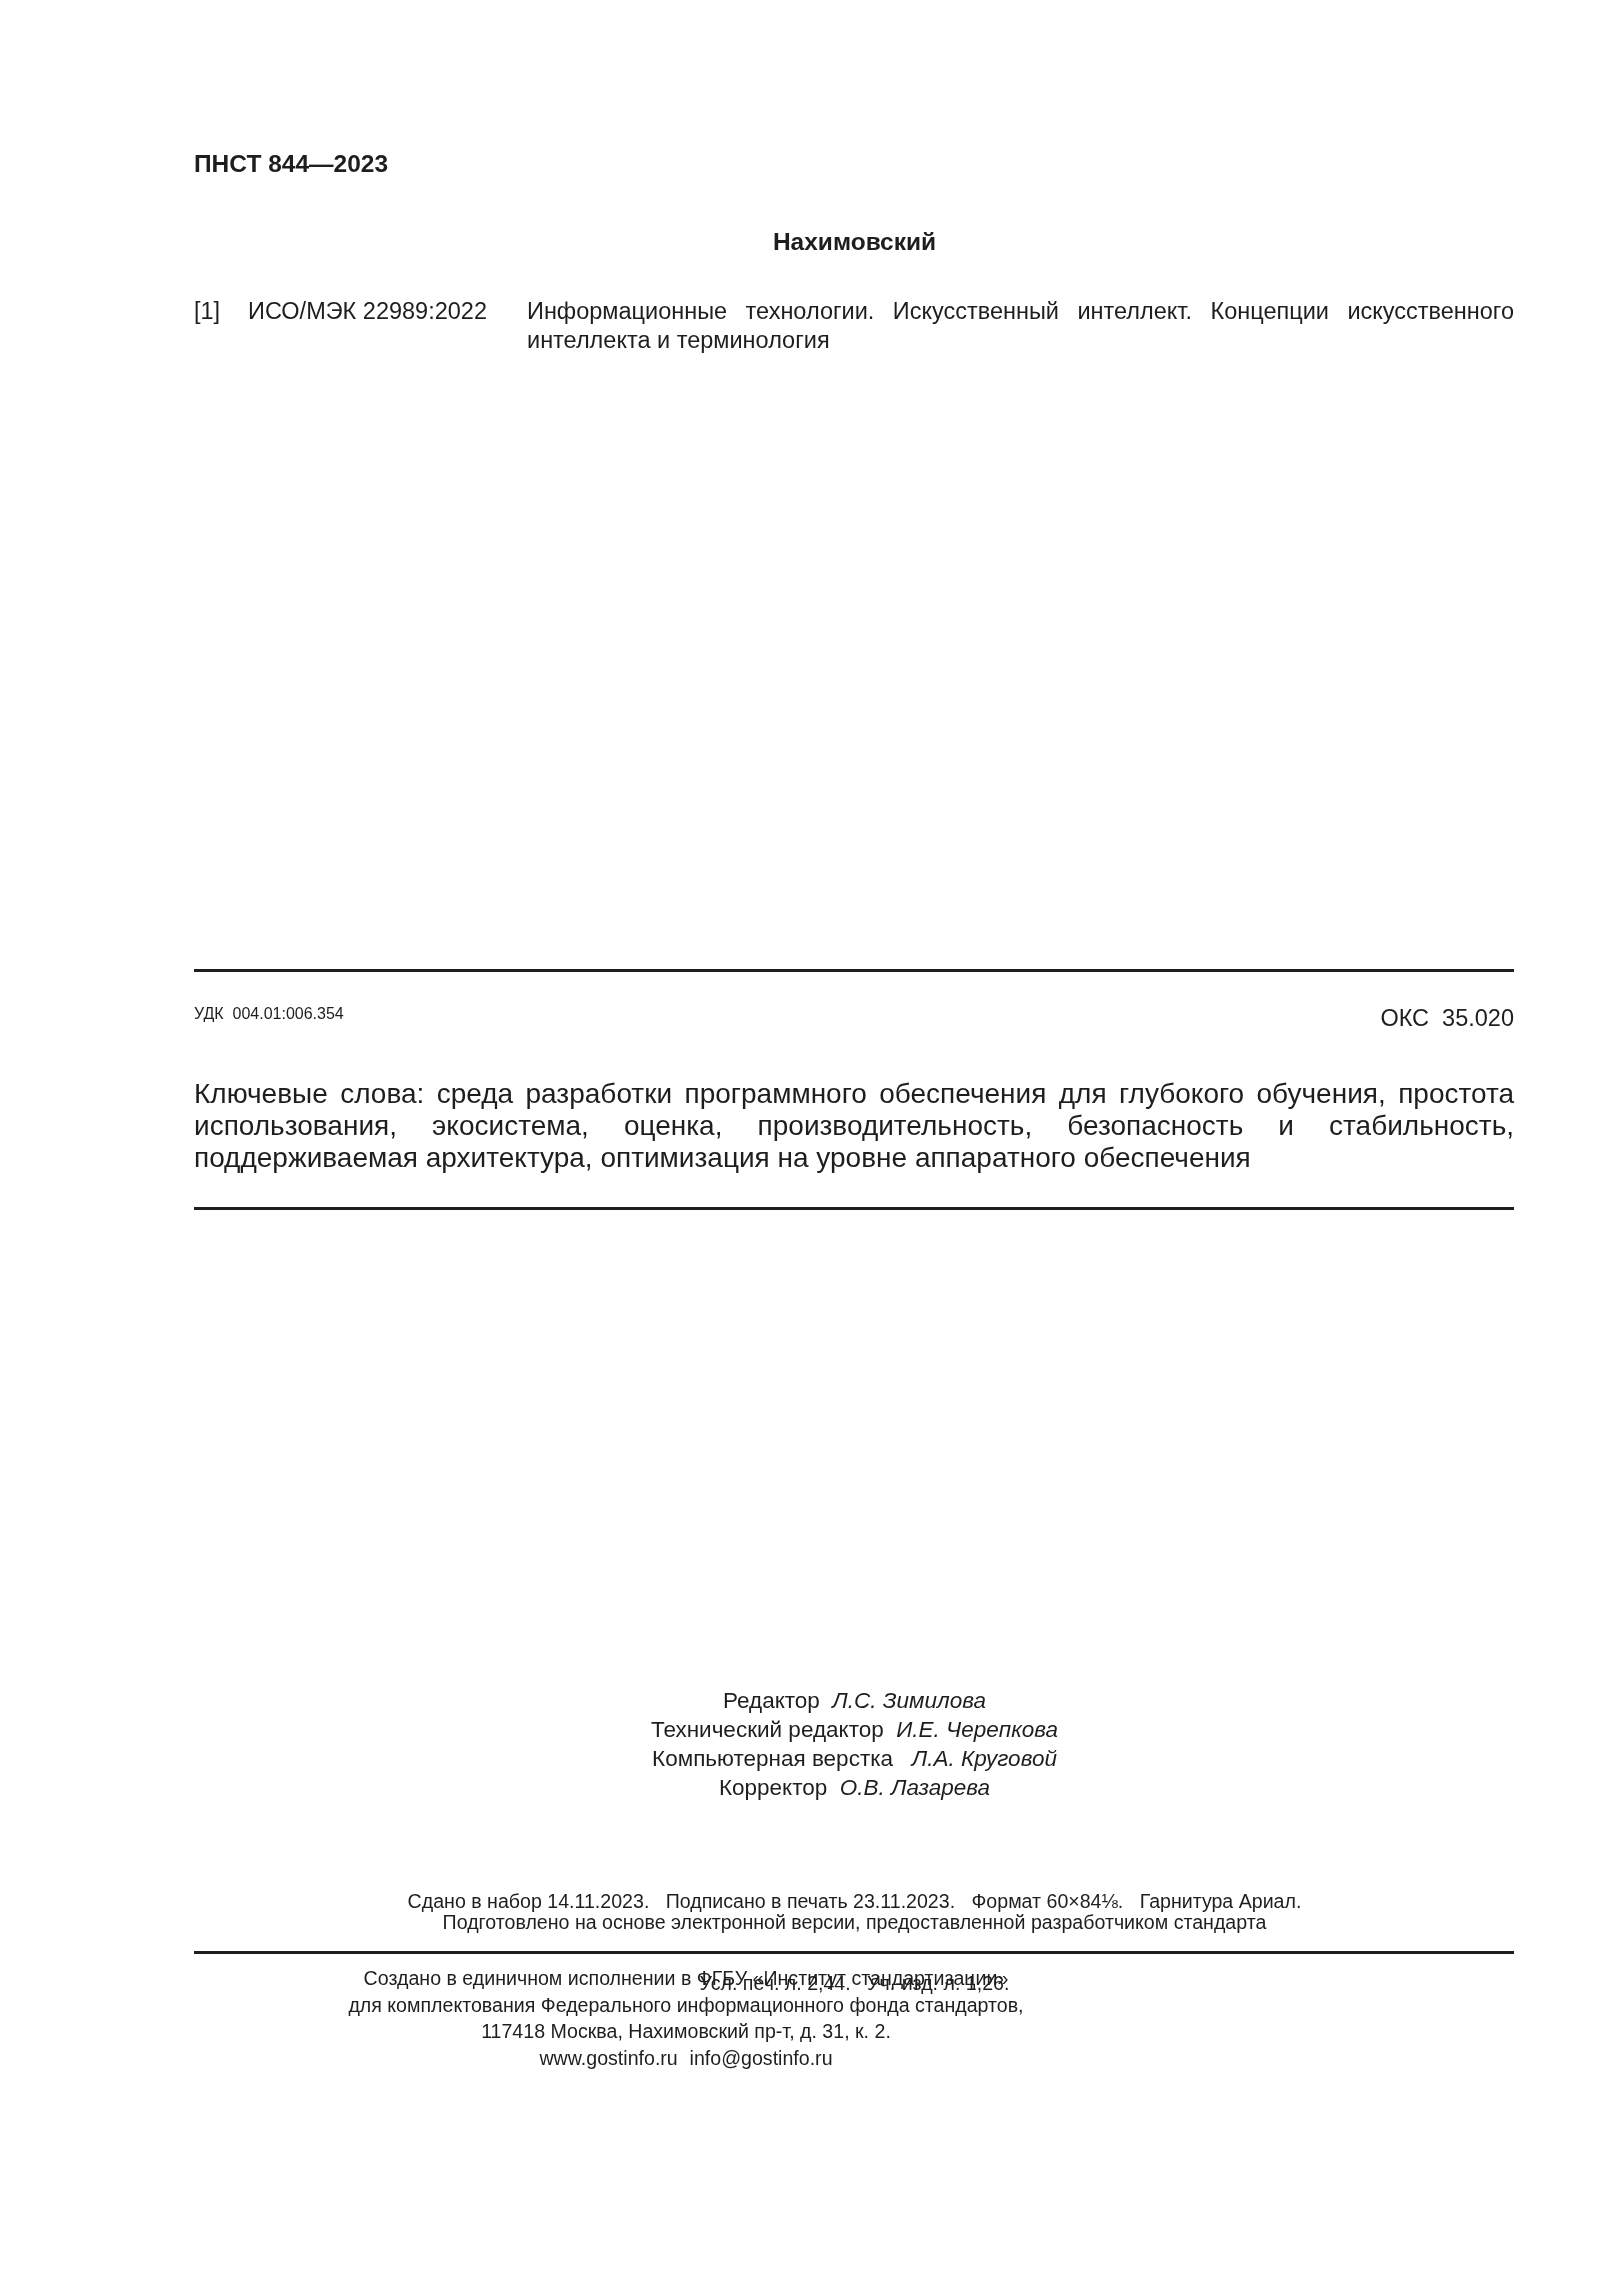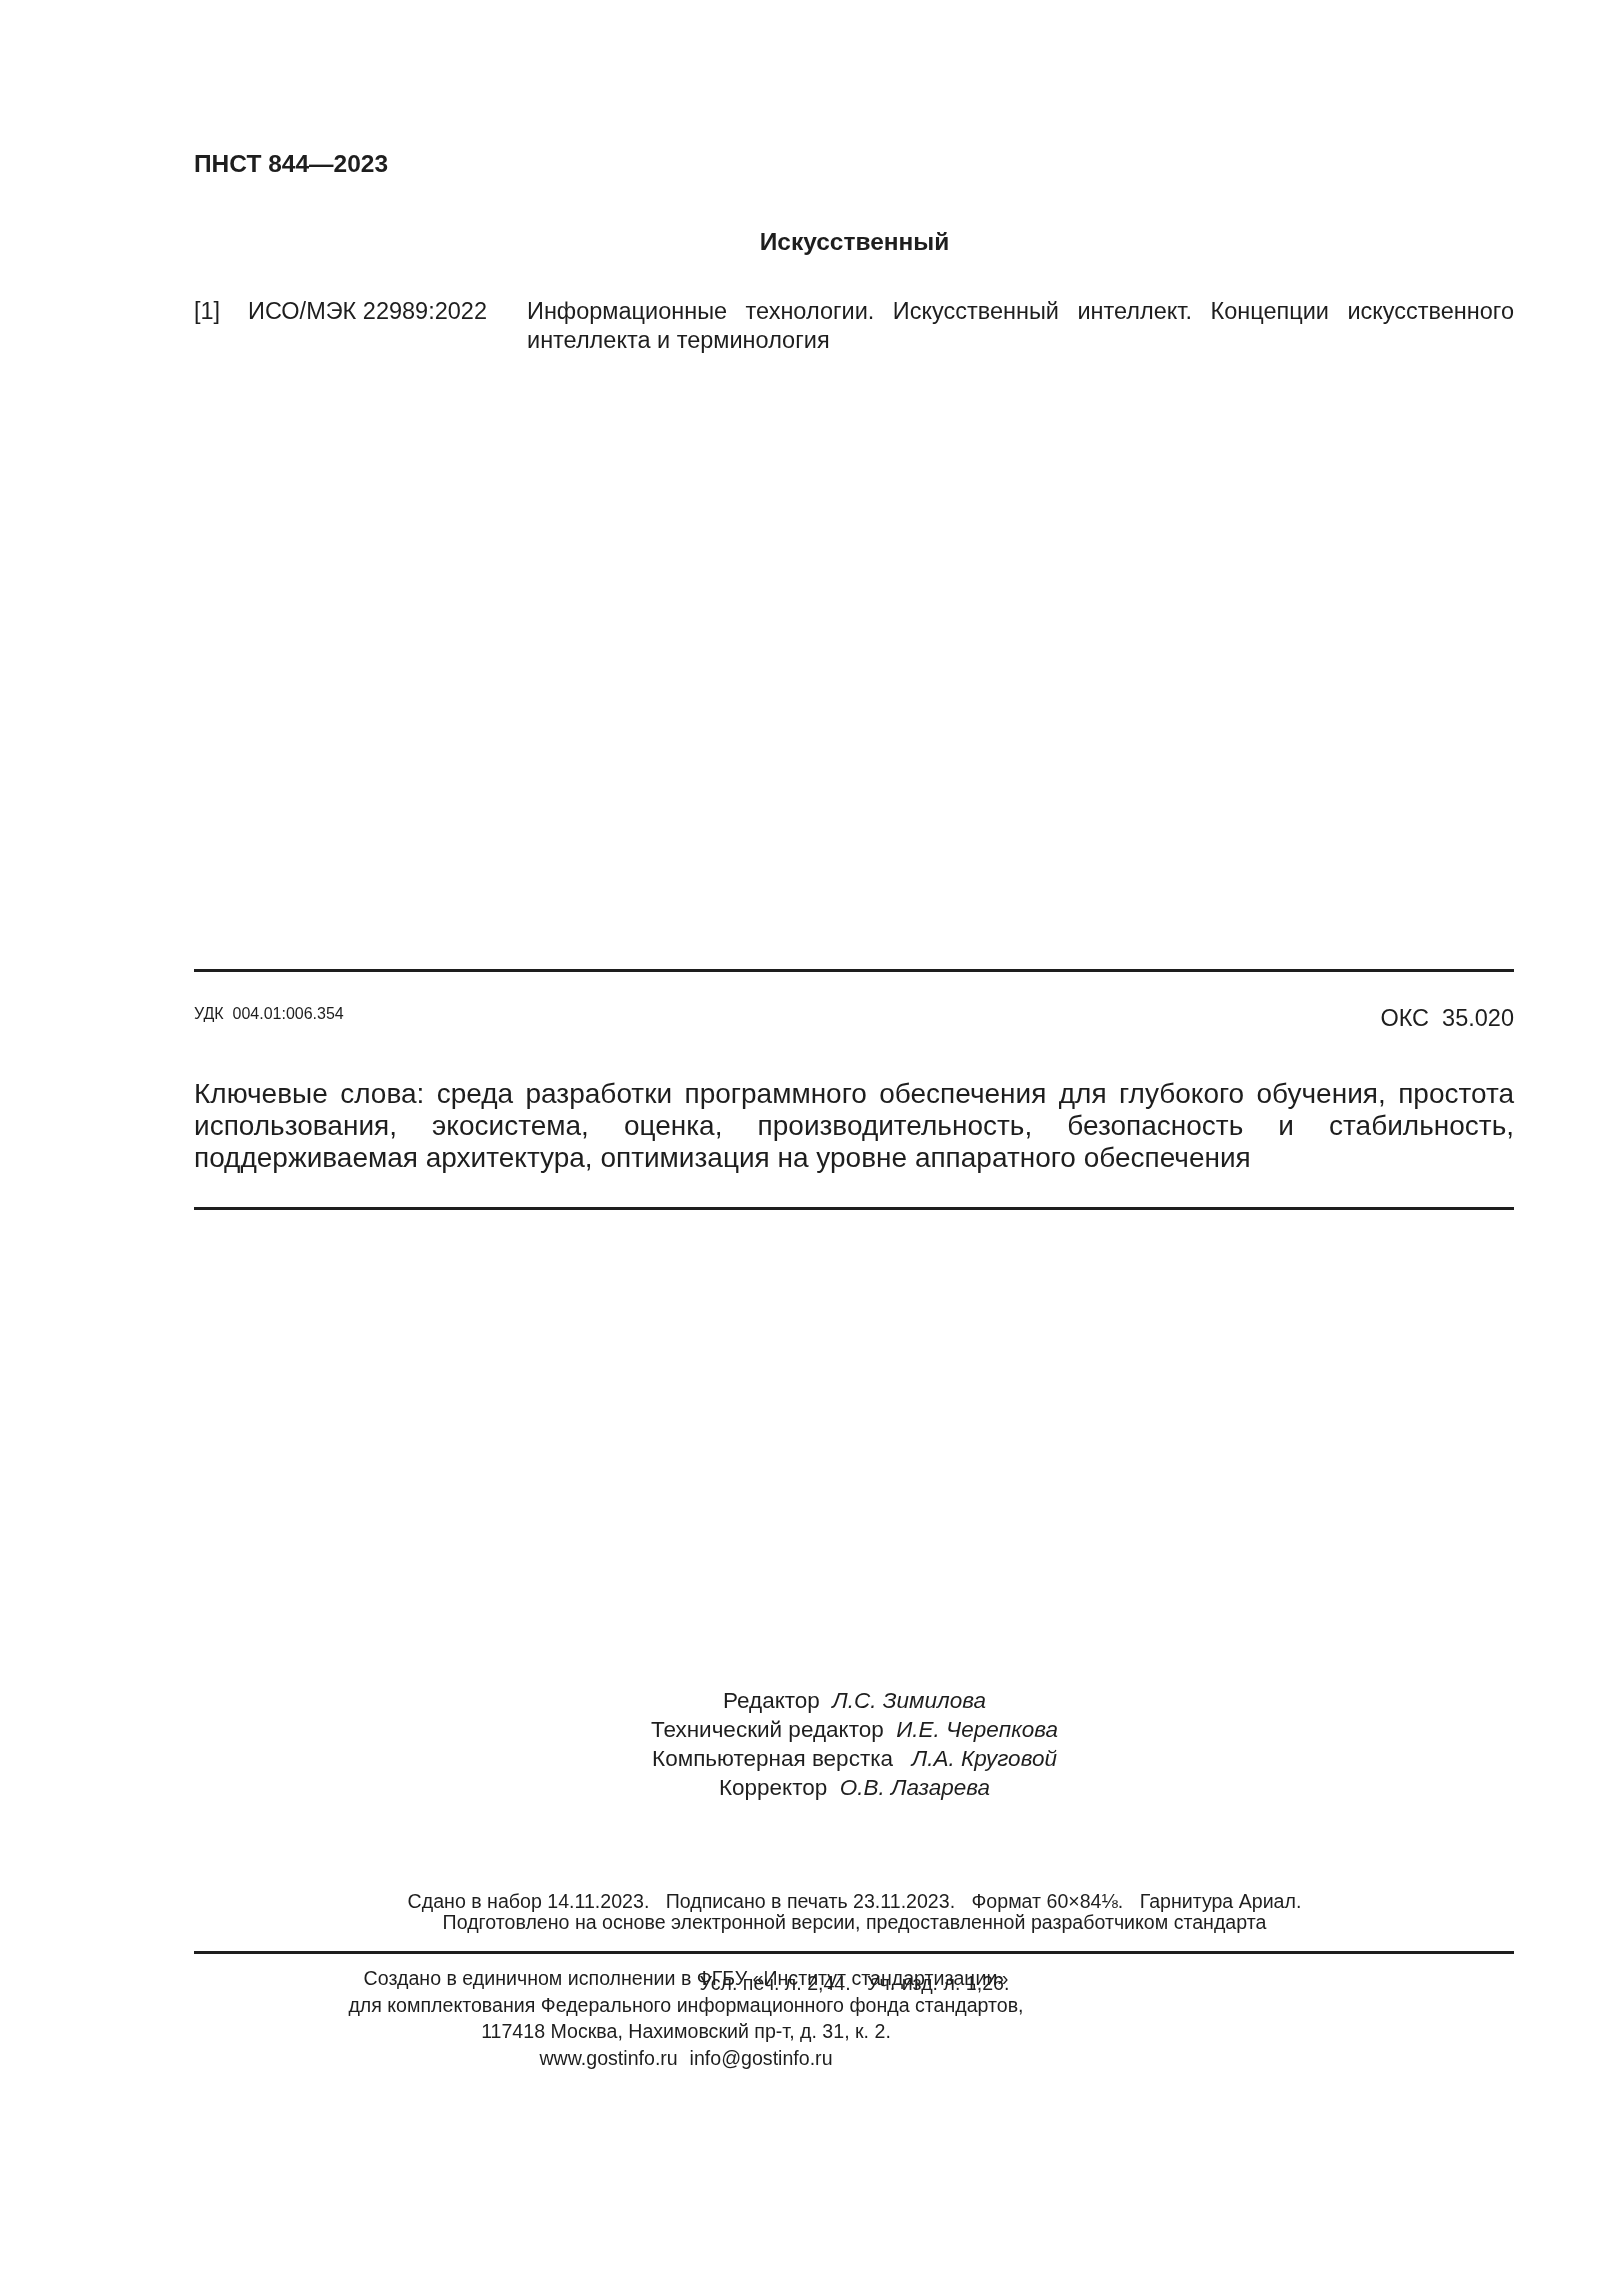--- a/index.html
+++ b/index.html
@@ -21,21 +21,21 @@
   .print { left:0; width:1621px; top:1833px; text-align:center; font-size:19.6px; line-height:27.4px; padding-left:88px; box-sizing:border-box; }
   .prepared { left:0; width:1621px; top:1911px; text-align:center; font-size:19.6px; padding-left:88px; box-sizing:border-box; }
   .publisher { left:0; width:1284px; top:1965px; text-align:center; font-size:19.6px; line-height:26.5px; padding-left:88px; box-sizing:border-box; }
   .gap { display:inline-block; width:11.8px; }
 </style>
 </head>
 <body>
 
 <div class="abs hdr">ПНСТ 844—2023</div>
 
-<div class="abs title">Искусственный</div>
+<div class="abs title">Нахимовский</div>
 
 <div class="abs ref">
   <span class="num">[1]</span>
   <span class="code">ИСО/МЭК 22989:2022</span>
   <div class="desc">Информационные технологии. Искусственный интеллект. Концепции искусственного интеллекта и терминология</div>
 </div>
 
 <div class="abs rule" style="top:969px;"></div>
 
 <div class="abs udk" style="white-space:pre;">УДК  004.01:006.354</div>

